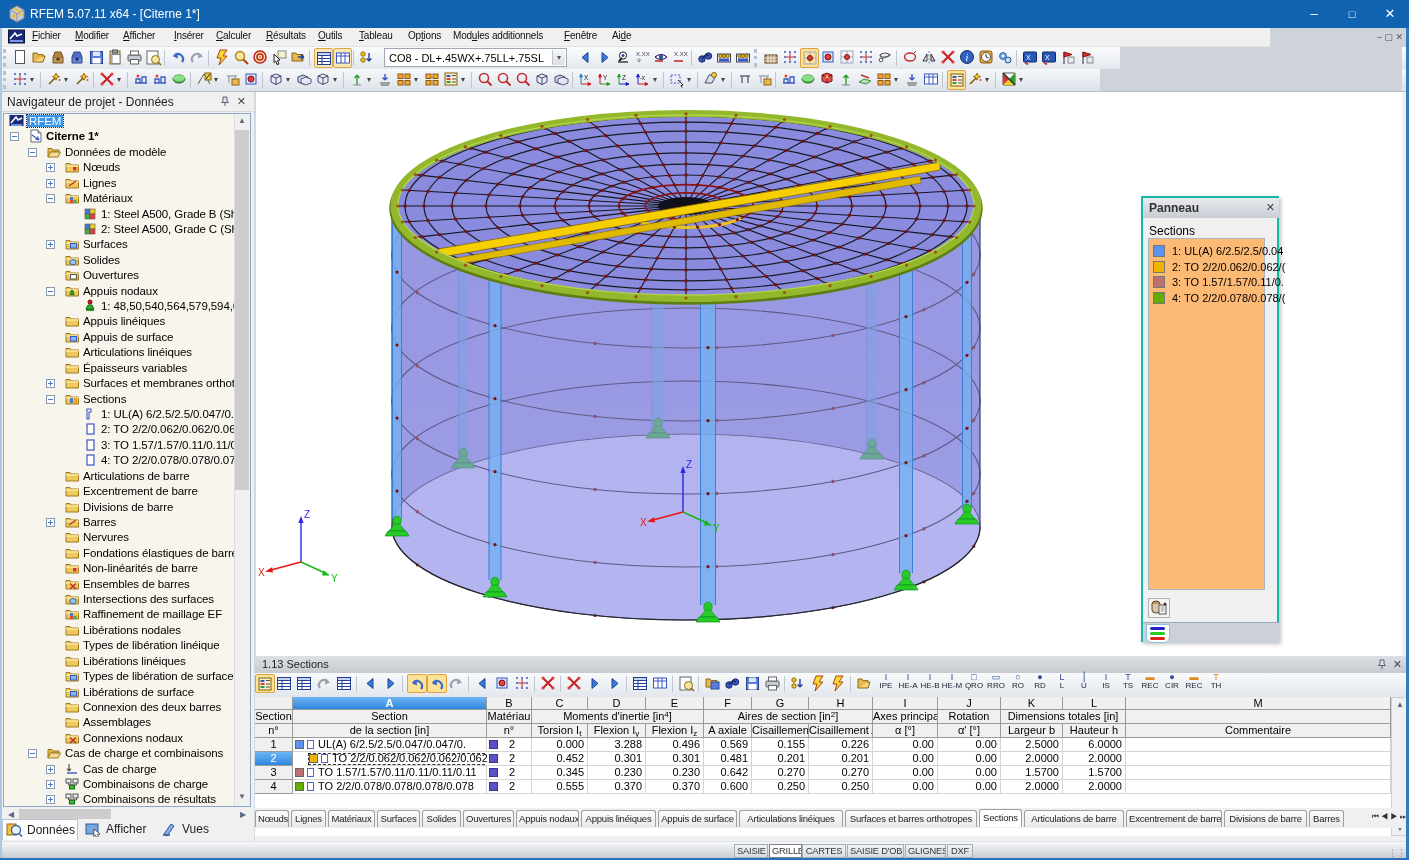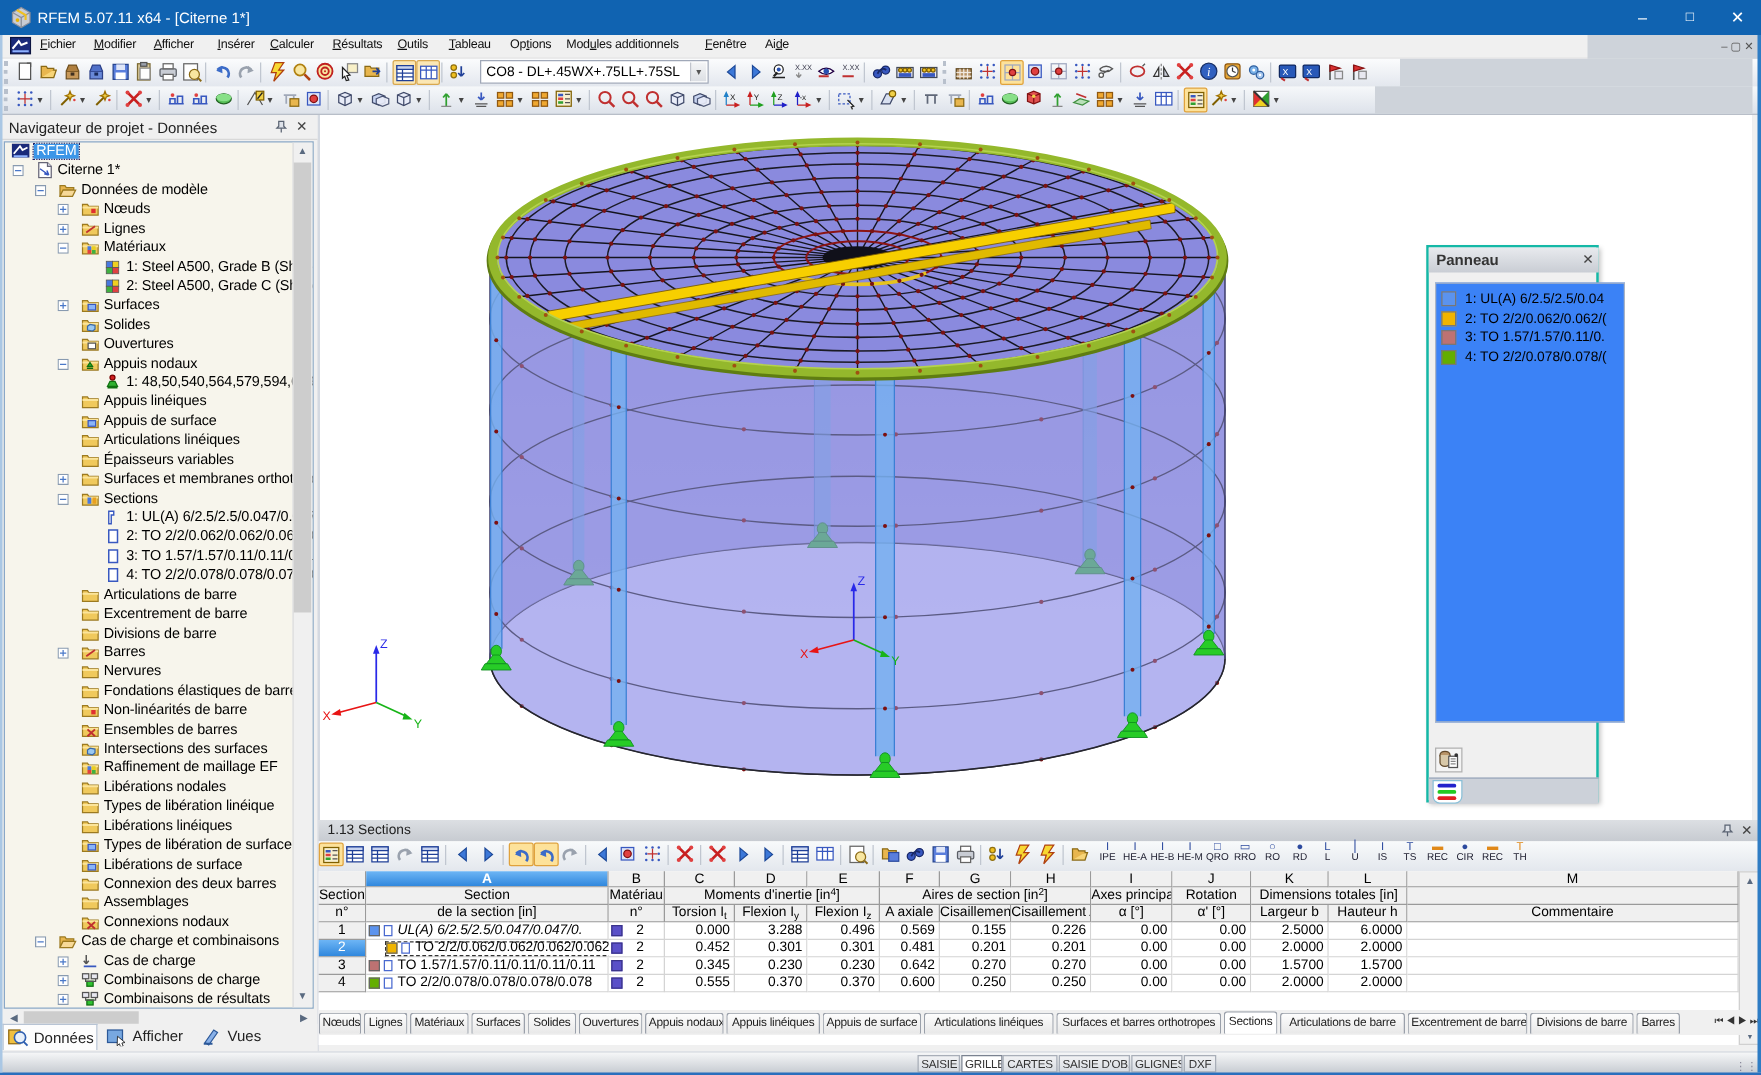--- a/index.html
+++ b/index.html
@@ -39,21 +39,21 @@
 .lptab.on{background:#fdfdfd;border:1px solid #b8c4d4;border-bottom:none}
 
 #canvas{position:absolute;left:256px;top:92px;width:1146px;height:564px;background:#fff}
 #canvasR{position:absolute;left:1402px;top:92px;width:7px;height:564px;background:#f0f0f0}
 
 #panneau{position:absolute;left:885px;top:104px;width:138px;height:446px;background:#f0f0f0;border:2px solid #14b8a6;box-shadow:2px 2px 4px rgba(0,0,0,0.25)}
 #panneau .ptitle{position:absolute;left:0;top:0;width:136px;height:20px;background:linear-gradient(#e8eaee,#c9cdd4);font-size:12px;font-weight:bold;color:#333}
 #panneau .ptitle .ptx{position:absolute;left:6px;top:3px}
 #panneau .px{position:absolute;right:4px;top:3px;color:#444;font-size:11px;font-weight:normal}
 #panneau .plab{position:absolute;left:6px;top:26px;font-size:12px;color:#000}
-#plist{position:absolute;left:5px;top:28px;width:152px;height:352px;background:#3b82f6;border:1px solid #aab4c4}
+#plist{position:absolute;left:5px;top:40px;width:117px;height:352px;background:#fdba74;border:1px solid #aab4c4}
 .pitem{position:absolute;left:4px;height:15px;font-size:11px;color:#000;white-space:nowrap}
 .pswatch{position:absolute;left:0;top:1px;width:12px;height:12px;border:1px solid #777}
 .pitem .ptext{position:absolute;left:19px;top:1px}
 #pbtn{position:absolute;left:5px;top:400px;width:22px;height:20px;background:#f4f4f4;border:1px solid #b0b0b0}
 #ptabs{position:absolute;left:0;top:424px;width:136px;height:21px;background:#ccd1d9;border-top:1px solid #9aa8bc}
 #ptab1{position:absolute;left:3px;top:1px;width:24px;height:19px;background:#fff;border:1px solid #8ac0d8;border-radius:0 0 6px 6px}
 
 #bpanel{position:absolute;left:255px;top:656px;width:1154px;height:185px;background:#f0f0f0}
 #btitle{position:absolute;left:0;top:0;width:1154px;height:17px;background:linear-gradient(#dcdfe3,#c7cbd1);font-size:11px;color:#222}
 #btitle .btx{position:absolute;left:7px;top:2px}
@@ -508,21 +508,21 @@
       <div class="trow" style="top:15px">
         <svg class="exp" style="left:6px" width="9" height="9" viewBox="0 0 9 9">
           <rect x="0.5" y="0.5" width="8" height="8" fill="#fff" stroke="#889ab0"></rect>
           <line x1="2" y1="4.5" x2="7" y2="4.5" stroke="#4a78c8"></line>
         </svg>
         <span class="ticon" style="left:24px"><svg width="15" height="14" viewBox="0 0 15 14">
             <path d="M3,1 h7 l3,3 v9 h-10 Z" fill="#fff" stroke="#667"></path>
             <path d="M10,1 v3 h3" fill="#dde" stroke="#667"></path>
             <path d="M4,6 L11,11 M11,11 l-1.5,-3.6 M11,11 l-3.6,-1" stroke="#3858c0" stroke-width="1.2" fill="none"></path>
           </svg></span>
-        <span class="tlabel" style="left:42px;font-weight:normal;">Citerne 1*</span>
+        <span class="tlabel" style="left:42px;font-weight:bold;">Citerne 1*</span>
       </div>
       <div class="trow" style="top:31px">
         <svg class="exp" style="left:24px" width="9" height="9" viewBox="0 0 9 9">
           <rect x="0.5" y="0.5" width="8" height="8" fill="#fff" stroke="#889ab0"></rect>
           <line x1="2" y1="4.5" x2="7" y2="4.5" stroke="#4a78c8"></line>
         </svg>
         <span class="ticon" style="left:43px"><svg width="15" height="14" viewBox="0 0 15 14">
             <path d="M1,12 V3.5 h4 l1,1.5 h6 V7 H3.5 L1,12 Z" fill="#e8b64e" stroke="#9c7a20"></path>
             <path d="M3.5,7 h10 L11,12 H1 Z" fill="#f7d998" stroke="#9c7a20"></path>
           </svg></span>
@@ -1667,21 +1667,21 @@
       <div class="hcell" style="left:618px;top:13px;width:65px;height:14px;line-height:13px;font-size:11px">Axes principaux</div>
       <div class="hcell" style="left:618px;top:27px;width:65px;height:14px;line-height:13px;font-size:11px">α [°]</div>
       <div class="hcell" style="left:683px;top:13px;width:63px;height:14px;line-height:13px;font-size:11px">Rotation</div>
       <div class="hcell" style="left:683px;top:27px;width:63px;height:14px;line-height:13px;font-size:11px">α' [°]</div>
       <div class="hcell" style="left:746px;top:13px;width:125px;height:14px;line-height:13px;font-size:11px">Dimensions totales [in]</div>
       <div class="hcell" style="left:746px;top:27px;width:62px;height:14px;line-height:13px;font-size:11px">Largeur b</div>
       <div class="hcell" style="left:808px;top:27px;width:63px;height:14px;line-height:13px;font-size:11px">Hauteur h</div>
       <div class="hcell" style="left:871px;top:13px;width:265px;height:14px;line-height:13px;font-size:11px"></div>
       <div class="hcell" style="left:871px;top:27px;width:265px;height:14px;line-height:13px;font-size:11px">Commentaire</div>
       <div class="hcell" style="left:0;top:41px;width:38px;height:14px;line-height:13px">1</div>
-      <div class="dcell" style="left:38px;top:41px;width:194px;height:14px;line-height:13px;font-style:italic;">
+      <div class="dcell" style="left:38px;top:41px;width:194px;height:14px;line-height:13px;">
         <span style="position:absolute;left:2px;top:2px;width:9px;height:9px;background:#5b93ee;border:1px solid #666"></span>
         <span style="position:absolute;left:14px;top:2px;width:7px;height:9px;border:1px solid #4a6ad0;background:#fff"></span>
         <span style="position:absolute;left:25px;top:0px">UL(A) 6/2.5/2.5/0.047/0.047/0.</span>
       </div>
       <div class="dcell" style="left:232px;top:41px;width:45px;height:14px;line-height:13px">
         <span style="position:absolute;left:2px;top:2px;width:9px;height:9px;background:#5a50c8;border:1px solid #3a338a"></span>
         <span style="position:absolute;left:22px;top:0px">2</span>
       </div>
       <div class="dcell num" style="left:277px;top:41px;width:56px;height:14px;line-height:13px">0.000</div>
       <div class="dcell num" style="left:333px;top:41px;width:58px;height:14px;line-height:13px">3.288</div>

